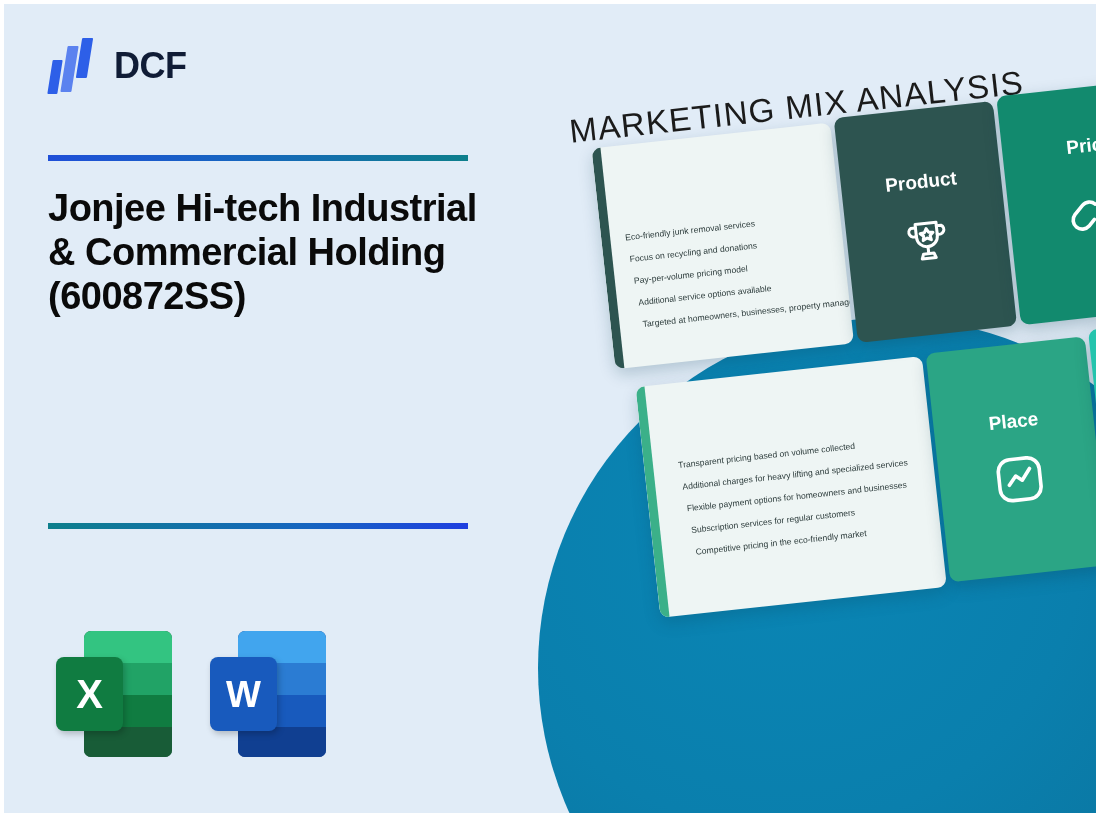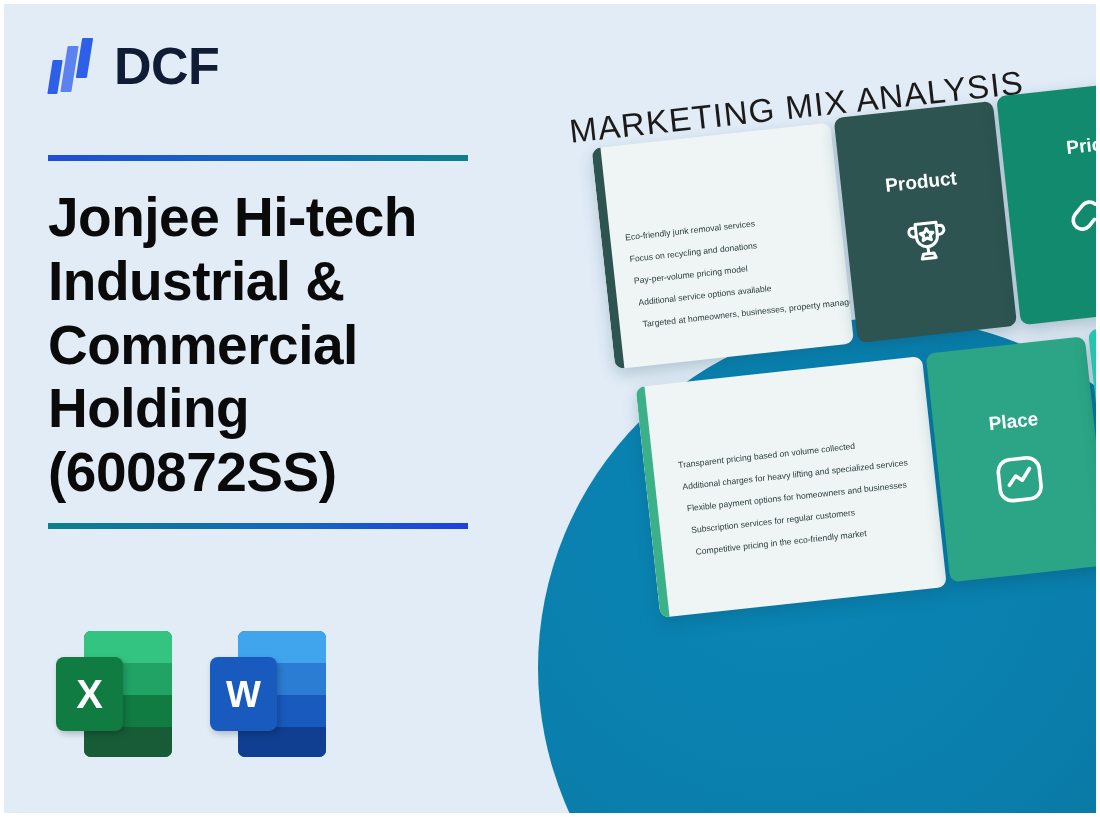--- a/index.html
+++ b/index.html
@@ -37,37 +37,37 @@
     position:relative; width:52px; height:56px;
   }
   .logo-mark i{
     position:absolute; display:block; border-radius:1px;
     transform:skewX(-9deg);
   }
   .lm1{ left:2px;  top:22px; width:10px; height:34px; background:#2d5fe8; }
   .lm2{ left:16px; top:8px;  width:11px; height:46px; background:#5b82ef; }
   .lm3{ left:31px; top:0px;  width:11px; height:40px; background:#2d5fe8; }
   .logo-word{
-    font-size:52px; font-weight:700; letter-spacing:-0.5px;
+    font-size:36px; font-weight:700; letter-spacing:-0.5px;
     color:#101c36; line-height:1;
   }
 
   
   .divider{
     position:absolute; left:48px; width:420px; height:6px;
   }
   .divider-top{ top:155px; background:linear-gradient(90deg,#1f4fd8 0%,#1665c0 45%,#0d7f8c 100%); }
   .divider-bottom{ top:523px; background:linear-gradient(90deg,#0d7f8c 0%,#1665c0 62%,#1f3fe0 100%); }
 
   
   .title-block{
     position:absolute; left:48px; top:186px; width:440px;
   }
   .title-block h1{
-    font-size:55px; font-weight:700; line-height:1.16;
+    font-size:38px; font-weight:700; line-height:1.16;
     color:#0a0a0a; letter-spacing:-0.5px;
   }
 
   
   .office-row{
     position:absolute; left:56px; top:628px;
     display:flex; gap:36px;
   }
   .office-icon{ position:relative; width:118px; height:132px; }
 

